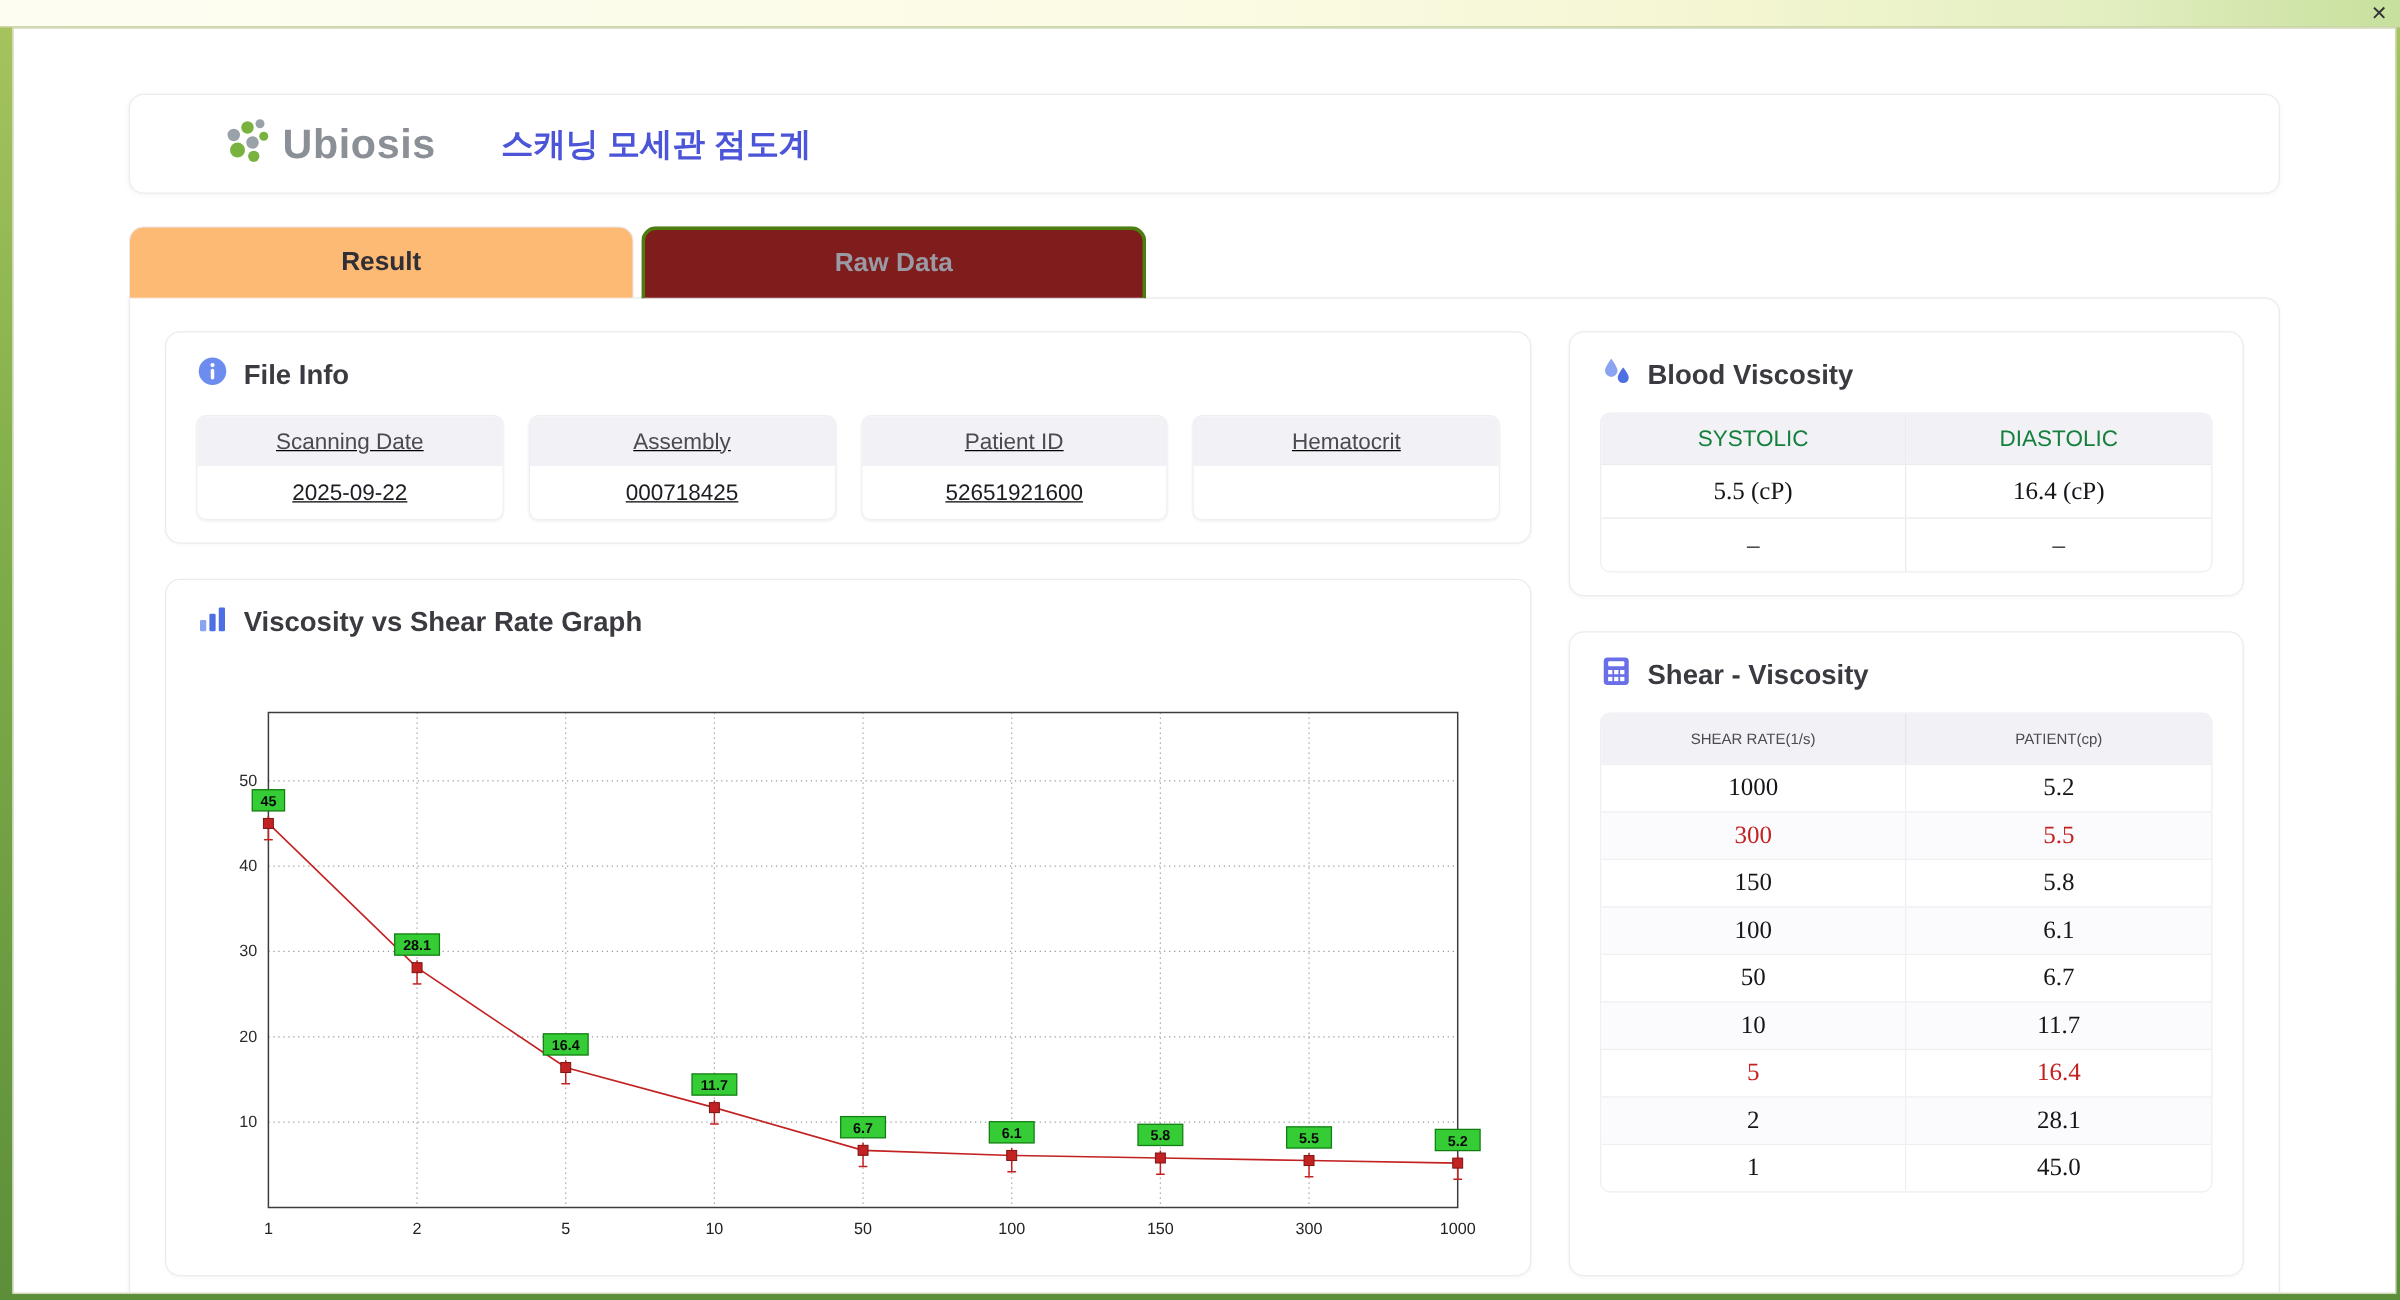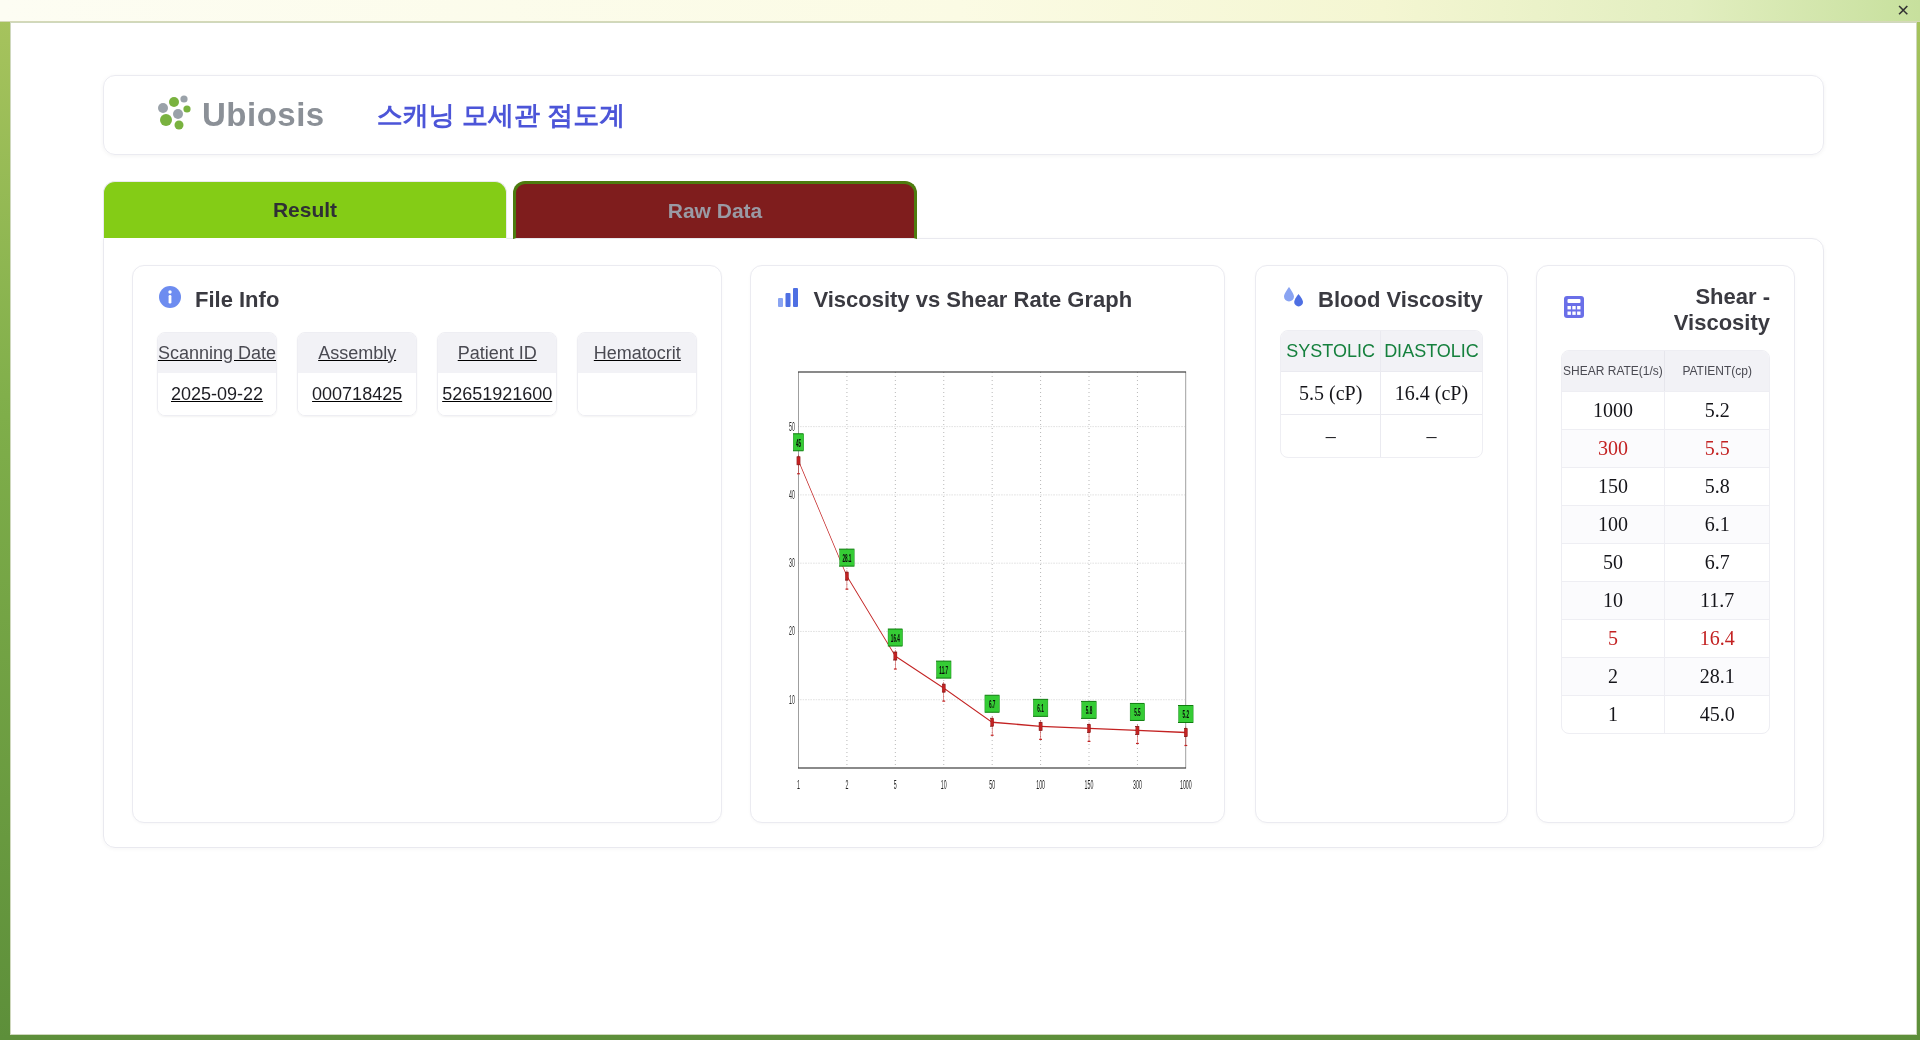--- a/index.html
+++ b/index.html
@@ -28,50 +28,50 @@
     border:1px solid #cfd8bd;
     overflow:hidden;
   }
   .container { padding:52px 92px 0 92px; }
 
   
   .header-card {
     height:80px;
     border:1px solid #ebebf1; border-radius:12px;
     box-shadow:0 1px 4px rgba(0,0,0,.05);
-    display:flex; align-items:center; padding:0 46px; gap:52px;
+    display:flex; align-items:center; padding:0 70px; gap:52px;
   }
   .brand { display:flex; align-items:center; gap:8px; }
   .brand-name { font-size:33px; font-weight:600; color:#8b9097; letter-spacing:.5px; }
   .app-title { font-size:26px; font-weight:700; color:#4c55d8; }
 
   
   .tabs { display:flex; margin-top:26px; height:58px; position:relative; z-index:3; margin-bottom:-1px; }
   .tab {
     width:404px; display:flex; align-items:center; justify-content:center;
     font-size:21px; border-radius:12px 12px 0 0; cursor:default;
   }
   .tab.active {
-    background:#84cc16; font-weight:700; color:#2f2f35;
+    background:#fdba74; font-weight:700; color:#2f2f35;
     border:1px solid #e9e9ef; border-bottom:1px solid #ffffff;
   }
   .tab.inactive {
     background:#7f1d1d; font-weight:600; color:#9a9aa4;
     border:3px solid #4d7c0f; border-bottom:1px solid #e9e9ef;
     margin-left:6px;
   }
 
   
   .main-panel {
     border:1px solid #e9e9ef; border-radius:0 12px 12px 12px;
     box-shadow:0 1px 4px rgba(0,0,0,.04);
     padding:26px 28px 24px 28px;
     display:grid; grid-template-columns:1fr 540px; gap:30px;
   }
-  .col { display:flex; gap:28px;text-align:right; }
+  .col { display:flex; flex-direction:column; gap:28px; }
 
   .card {
     border:1px solid #ebebf1; border-radius:12px;
     box-shadow:0 1px 3px rgba(0,0,0,.03);
     padding:18px 24px;
     background:#fff;
   }
   .card-title { display:flex; align-items:center; gap:12px; font-size:22px; font-weight:700; color:#3a3a41; }
   .card-title svg { flex:0 0 auto; }
 

